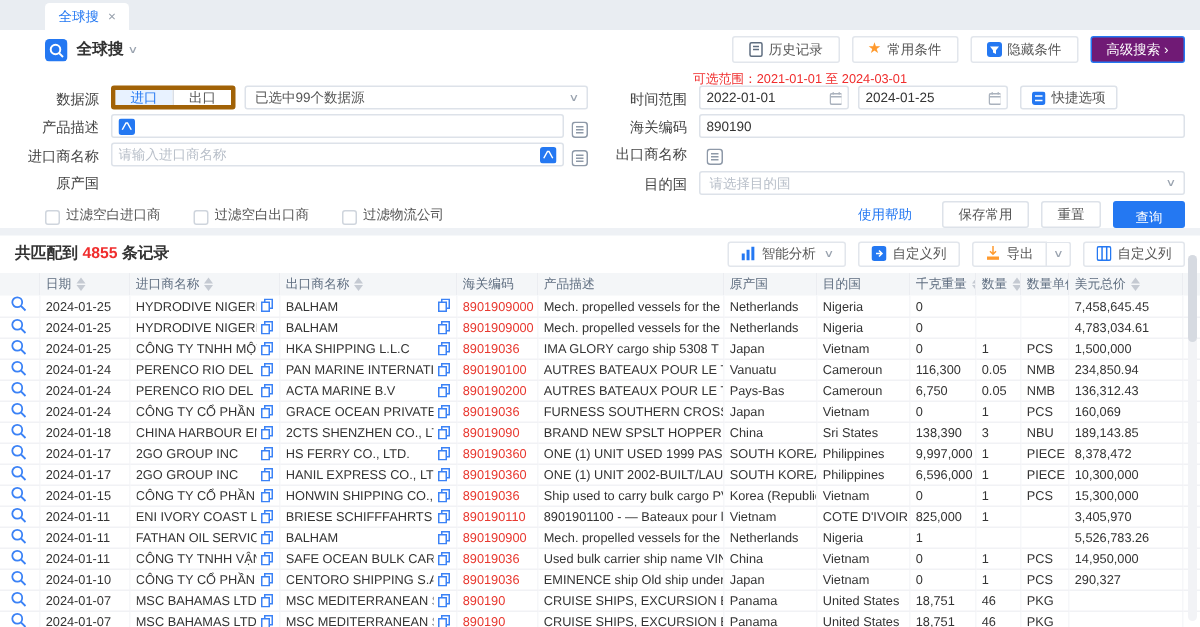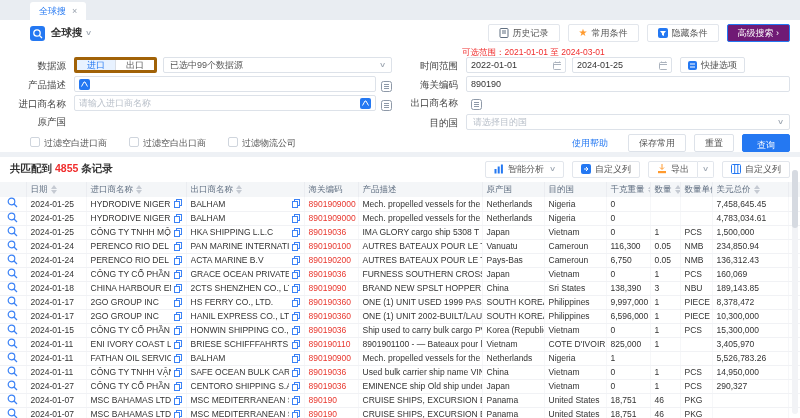--- a/index.html
+++ b/index.html
@@ -39,21 +39,21 @@
   .seg{display:flex;border:3px solid #a16207;border-radius:2px;overflow:hidden;height:16px;flex:none;margin-right:6px}
   .seg span{display:flex;align-items:center;padding:0 10px;font-size:9px;color:#555;background:#fff;cursor:pointer}
   .seg span.on{background:#e8f2ff;color:#2478f2}
   .seg span+span{border-left:1px solid #d9dee6}
   .mini-ic{flex:none;margin-left:5px;cursor:pointer;display:inline-flex}
   .datebox{width:100px;flex:none}
   .datebox+.datebox{margin-left:6px}
   .qbtn{display:flex;align-items:center;gap:4px;height:16px;border:1px solid #dde2e9;border-radius:2px;background:#fff;padding:0 7px;font-size:9px;color:#555;margin-left:8px;cursor:pointer}
 
   .chk-row{display:flex;align-items:center;height:16px;margin:6px 10px 0 30px;padding-bottom:2px}
-  .chk{display:flex;align-items:flex-start;margin-right:22px;font-size:9px;color:#555;cursor:pointer}
+  .chk{display:flex;align-items:flex-end;margin-right:22px;font-size:9px;color:#555;cursor:pointer}
   .chk i{width:10px;height:10px;border:1px solid #cfd5dd;border-radius:2px;background:#fff;margin-right:4px}
   .link{color:#2478f2;font-size:9px;cursor:pointer;margin-right:12px}
   .fbtn{height:18px;padding:0 10px;border:1px solid #dde2e9;border-radius:2px;background:#fff;font-size:9px;color:#555;margin-left:8px;cursor:pointer}
   .fbtn.primary{background:#2478f2;color:#fff;border-color:#2478f2;padding:4px 14px}
 
   .gap{height:5px;background:#eef1f5}
 
   
   .res-head{display:flex;align-items:center;height:22px;padding:2px 10px 0 10px}
   .summary{font-size:10.5px;font-weight:bold;color:#333}
@@ -803,21 +803,21 @@
           <td>1</td>
           <td>PCS</td>
           <td>14,950,000</td>
           <td></td>
         </tr>
         <tr>
           <td class="icon-cell"><svg width="11" height="11">
               <circle cx="4.5" cy="4.5" r="3.3" fill="none" stroke="#3b82f6" stroke-width="1.2"></circle>
               <line x1="7" y1="7" x2="10" y2="10" stroke="#3b82f6" stroke-width="1.2"></line>
             </svg></td>
-          <td>2024-01-27</td>
+          <td>2024-01-10</td>
           <td>
             <div class="name-wrap">
               <span class="txt">CÔNG TY CỔ PHẦN NOSCO SHIPYARD</span>
               <svg width="8" height="9">
                 <rect x="2.5" y="0.5" width="5" height="6" fill="none" stroke="#3b82f6"></rect>
                 <rect x="0.5" y="2.5" width="5" height="6" fill="#fff" stroke="#3b82f6"></rect>
               </svg>
             </div>
           </td>
           <td>

